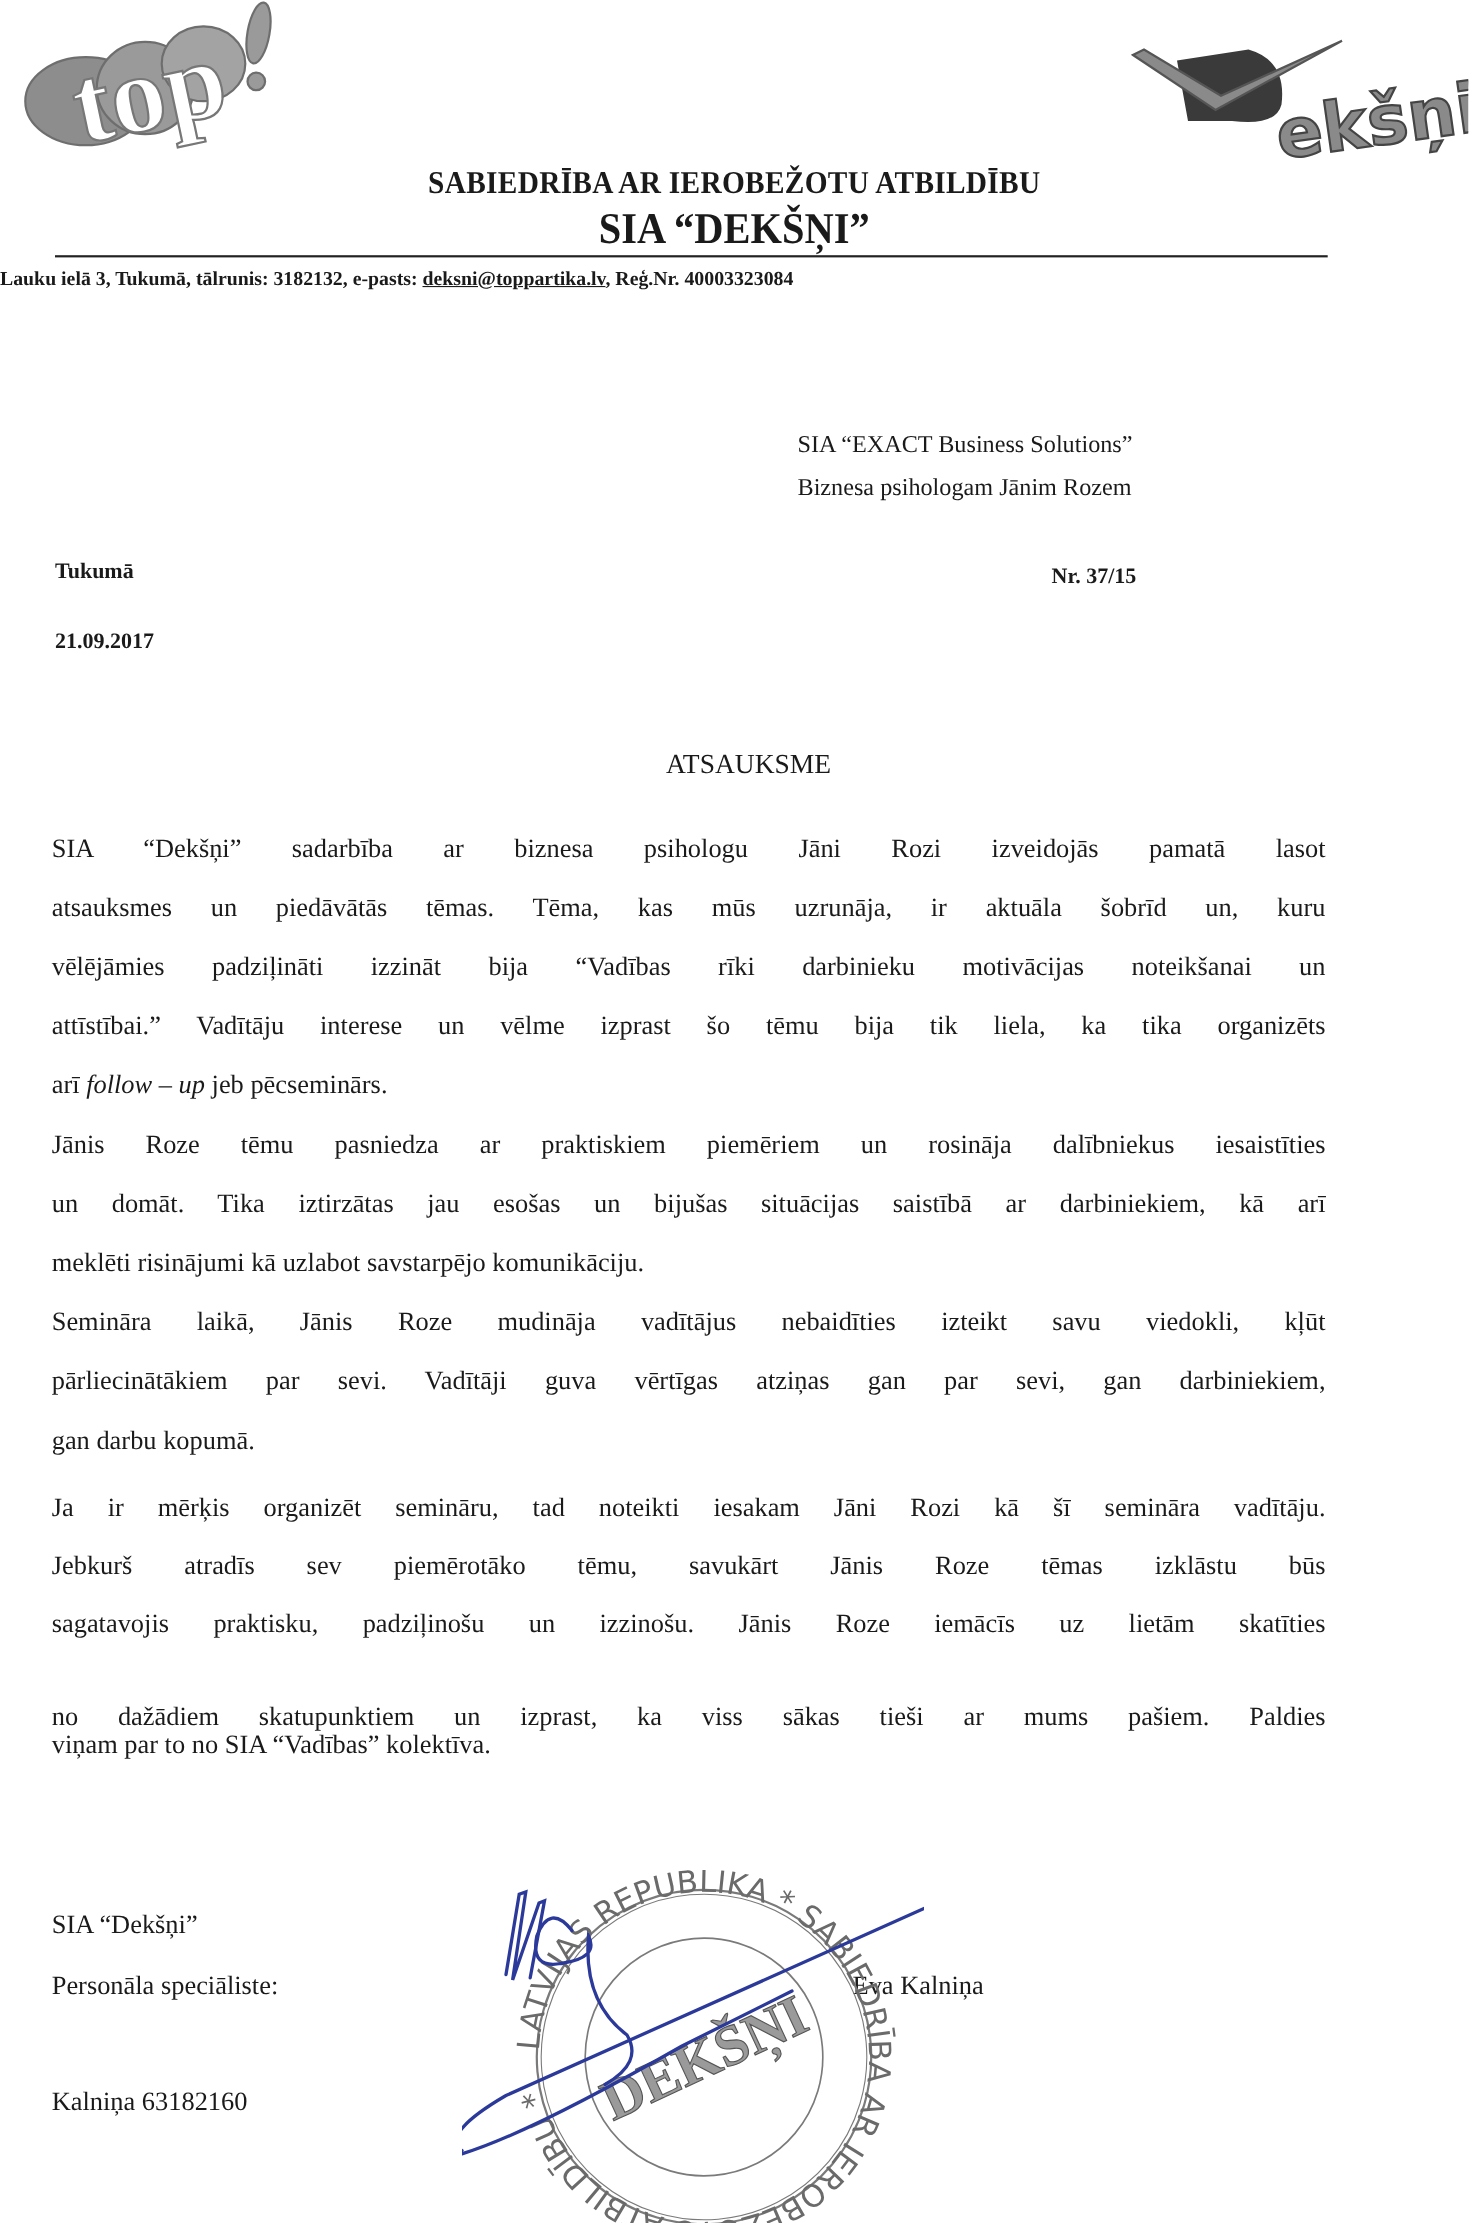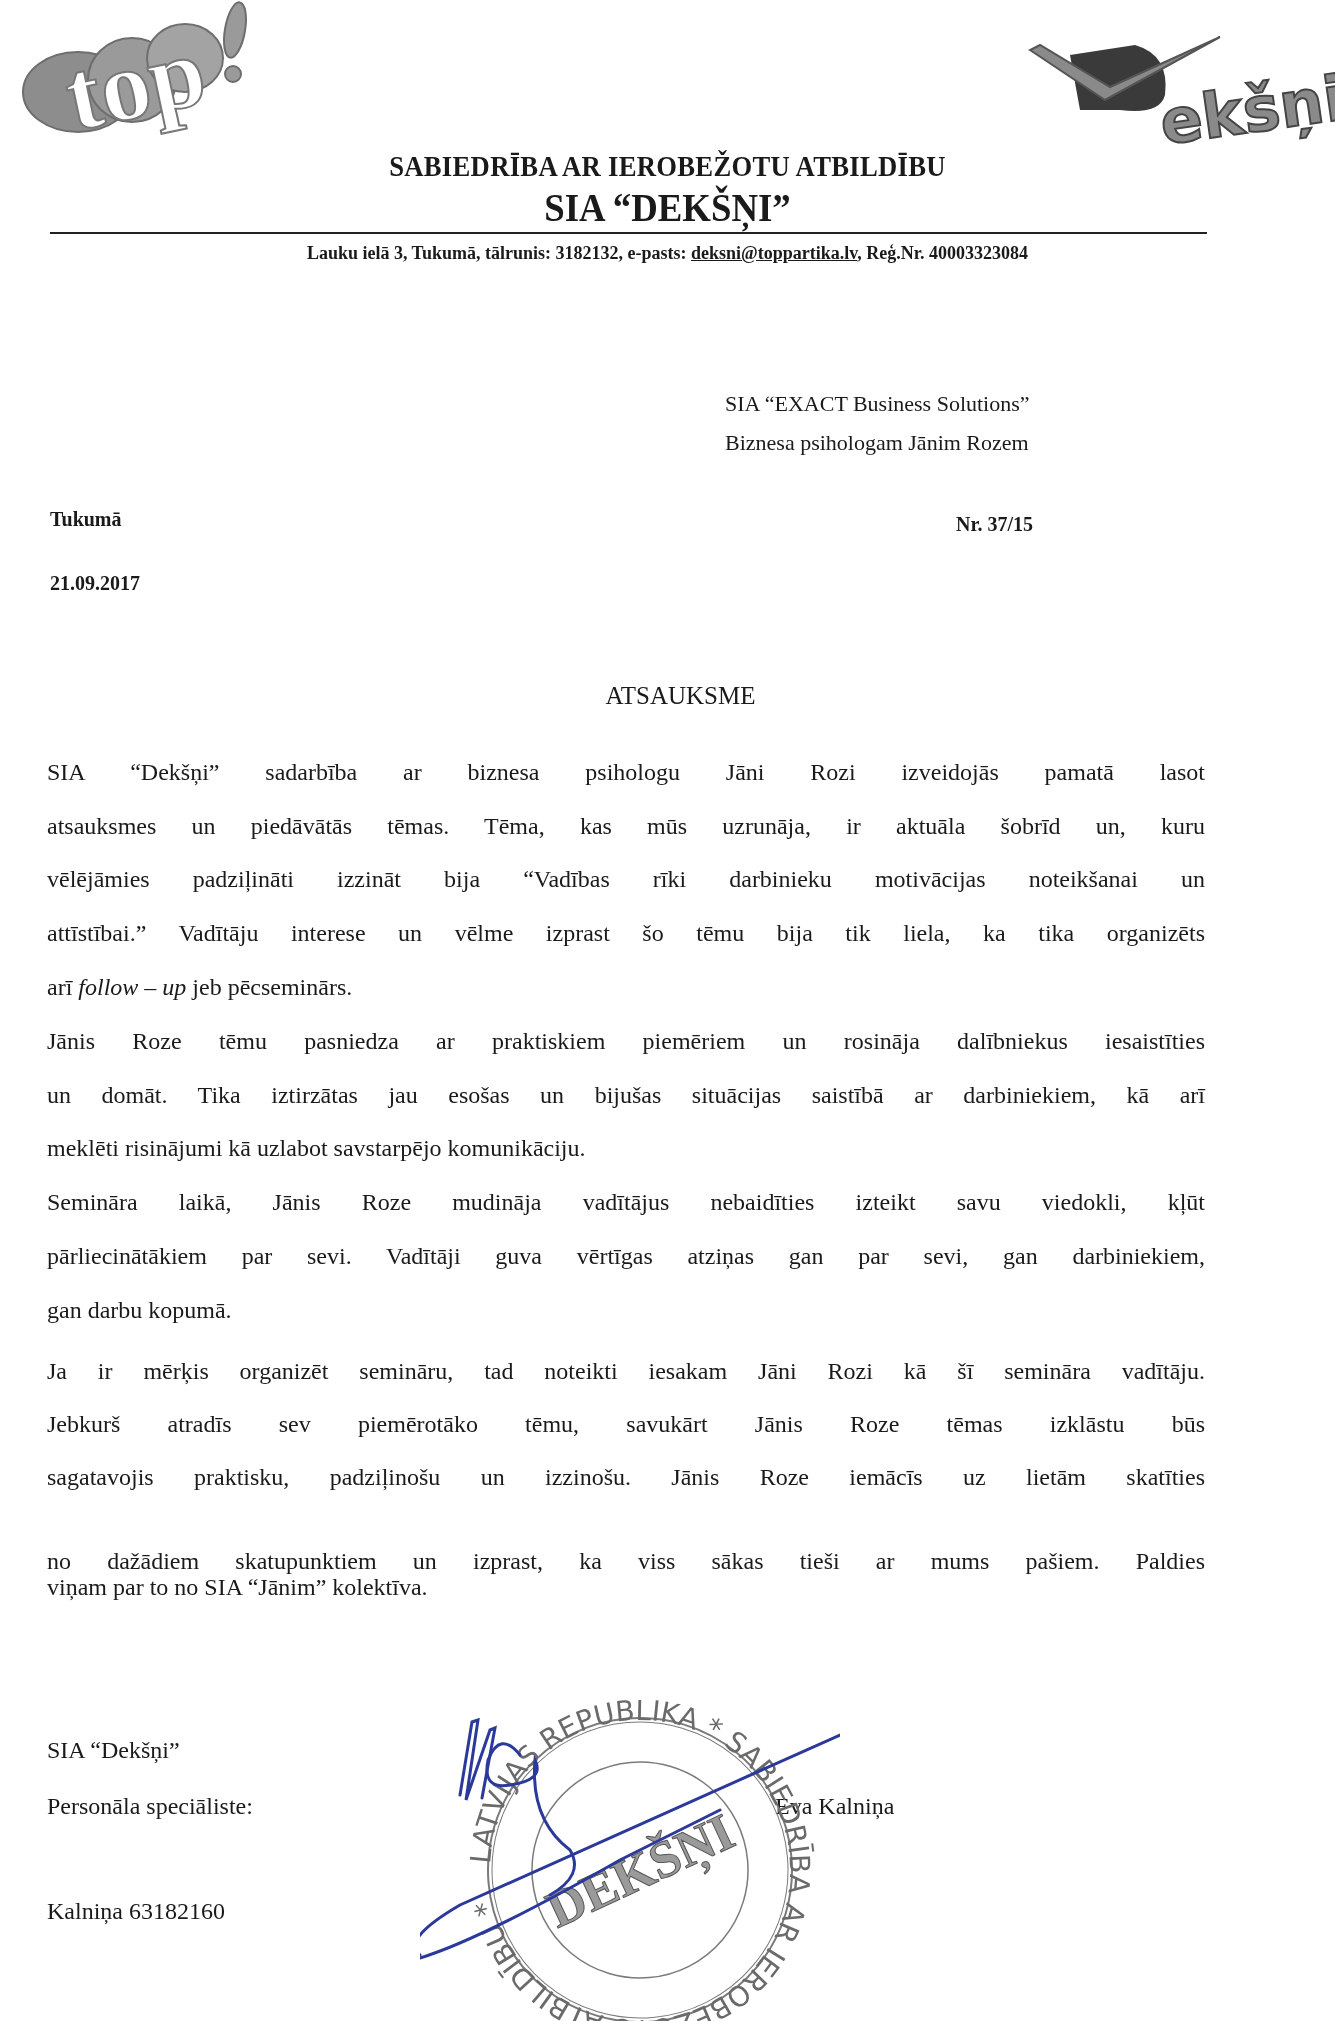--- a/index.html
+++ b/index.html
@@ -5,21 +5,21 @@
   html, body { margin:0; padding:0; background:#ffffff; }
   body { width:1335px; height:2021px; position:relative; overflow:hidden;
          font-family:"Liberation Serif","DejaVu Serif",serif; color:#1a1a1a; }
   .abs { position:absolute; white-space:nowrap; }
   .logo-top { position:absolute; left:10px; top:0px; width:260px; height:140px; }
   .logo-dek { position:absolute; left:1010px; top:15px; width:325px; height:150px; }
   .hdr1 { left:0; width:1335px; text-align:center; top:150px; font-size:29px; font-weight:bold;
           letter-spacing:0.3px; transform:scaleX(0.92); }
   .hdr2 { left:0; width:1335px; text-align:center; top:184px; font-size:40px; font-weight:bold; transform:scaleX(0.92);}
   .rule { position:absolute; left:50px; top:232px; width:1157px; height:2px; background:#222; }
-  .addr { left:0; width:1335px; text-align:center; top:243px; font-size:18px; font-weight:bold; }
+  .addr { left:0; width:1335px; text-align:left; top:243px; font-size:18px; font-weight:bold; }
   .addr a { color:#1a1a1a; text-decoration:underline; }
   .recip { left:725px; font-size:22px; font-weight:normal; }
   .meta { font-size:20px; font-weight:bold; }
   .title { left:0; width:1335px; text-align:center; top:682px; font-size:25px;padding-left:13px; }
   .line { left:47px; width:1158px; font-size:24px; text-align:justify; text-align-last:justify; }
   .line.last { text-align-last:left; }
   .sig { left:47px; font-size:24px; }
   .sig-small { left:47px; font-size:24px; }
   .stamp { position:absolute; left:420px; top:1700px; width:420px; height:321px; }
 </style>
@@ -63,21 +63,21 @@
 <div class="abs line" style="top:1028px">Jānis Roze tēmu pasniedza ar praktiskiem piemēriem un rosināja dalībniekus iesaistīties</div>
 <div class="abs line" style="top:1082px">un domāt. Tika iztirzātas jau esošas un bijušas situācijas saistībā ar darbiniekiem, kā arī</div>
 <div class="abs line last" style="top:1135px">meklēti risinājumi kā uzlabot savstarpējo komunikāciju.</div>
 <div class="abs line" style="top:1189px">Semināra laikā, Jānis Roze mudināja vadītājus nebaidīties izteikt savu viedokli, kļūt</div>
 <div class="abs line" style="top:1243px">pārliecinātākiem par sevi. Vadītāji guva vērtīgas atziņas gan par sevi, gan darbiniekiem,</div>
 <div class="abs line last" style="top:1297px">gan darbu kopumā.</div>
 <div class="abs line" style="top:1358px">Ja ir mērķis organizēt semināru, tad noteikti iesakam Jāni Rozi kā šī semināra vadītāju.</div>
 <div class="abs line" style="top:1411px">Jebkurš atradīs sev piemērotāko tēmu, savukārt Jānis Roze tēmas izklāstu būs</div>
 <div class="abs line" style="top:1464px">sagatavojis praktisku, padziļinošu un izzinošu. Jānis Roze iemācīs uz lietām skatīties</div>
 <div class="abs line" style="top:1548px">no dažādiem skatupunktiem un izprast, ka viss sākas tieši ar mums pašiem. Paldies</div>
-<div class="abs line last" style="top:1574px">viņam par to no SIA “Jānim” kolektīva.</div>
+<div class="abs line last" style="top:1574px">viņam par to no SIA “Vadības” kolektīva.</div>
 
 <div class="abs sig" style="top:1737px">SIA “Dekšņi”</div>
 <div class="abs sig" style="top:1793px">Personāla speciāliste:</div>
 <div class="abs sig" style="left:775px; top:1793px">Eva Kalniņa</div>
 <div class="abs sig-small" style="top:1898px">Kalniņa 63182160</div>
 
 <svg class="stamp" viewBox="0 0 420 321">
   <defs>
     <path id="stampArc" d="M 220 300 m -150 -130 a 150 150 0 1 1 300 0 a 150 150 0 1 1 -300 0"></path>
   </defs>

